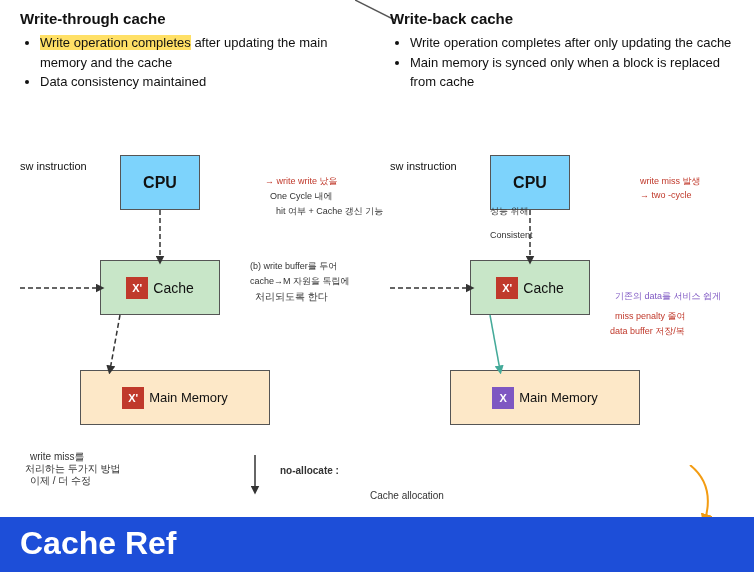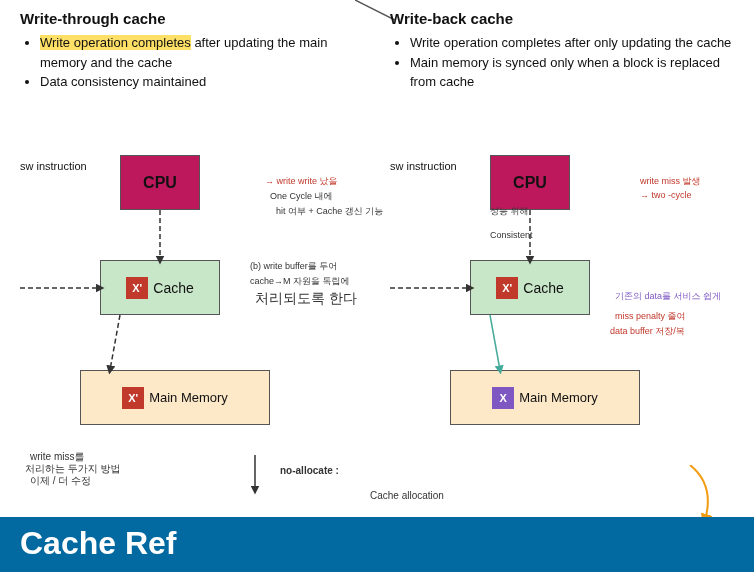--- a/index.html
+++ b/index.html
@@ -71,21 +71,21 @@
       height: 300px;
     }
 
     
     .cpu-box {
       position: absolute;
       top: 0;
       left: 100px;
       width: 80px;
       height: 55px;
-      background: #be185d;
+      background: #7dd3fc;
       border: 1.5px solid #555;
       display: flex;
       align-items: center;
       justify-content: center;
       font-size: 16px;
       font-weight: bold;
       color: #111;
     }
 
     
@@ -202,21 +202,21 @@
       pointer-events: none;
     }
 
     
     .bottom-bar {
       position: absolute;
       bottom: 0;
       left: 0;
       width: 754px;
       height: 55px;
-      background: #0369a1;
+      background: #1d4ed8;
     }
 
     .bottom-bar-text {
       position: absolute;
       bottom: 10px;
       left: 20px;
       font-size: 32px;
       font-weight: bold;
       color: #fff;
       font-family: Arial, sans-serif;
@@ -317,21 +317,21 @@
 
   <div class="sw-label-right">
     <span>sw instruction</span>
   </div>
 
   <div class="annotation" style="top:175px;left:265px;color:#c0392b;font-size:9px;">→ write write 났을</div>
   <div class="annotation" style="top:190px;left:270px;color:#333;font-size:9px;">One Cycle 내에</div>
   <div class="annotation" style="top:205px;left:260px;color:#333;font-size:9px;padding-left:16px;">hit 여부 + Cache 갱신 기능</div>
   <div class="annotation" style="top:260px;left:250px;color:#333;font-size:9px;">(b) write buffer를 두어</div>
   <div class="annotation" style="top:275px;left:250px;color:#333;font-size:9px;">cache→M 자원을 독립에</div>
-  <div class="annotation" style="top:290px;left:255px;color:#333;font-size:14px;">처리되도록 한다</div>
+  <div class="annotation" style="top:290px;left:255px;color:#333;font-size:10px;">처리되도록 한다</div>
 
   <div class="annotation" style="top:230px;left:490px;color:#333;font-size:9px;">Consistent</div>
 
   <div class="annotation" style="top:175px;left:640px;color:#c0392b;font-size:9px;">write miss 발생</div>
   <div class="annotation" style="top:190px;left:640px;color:#c0392b;font-size:9px;">→ two -cycle</div>
   <div class="annotation" style="top:310px;left:615px;color:#c0392b;font-size:9px;">miss penalty 줄여</div>
   <div class="annotation" style="top:325px;left:610px;color:#c0392b;font-size:9px;">data buffer 저장/복</div>
 
   <div class="annotation" style="top:205px;left:490px;color:#333;font-size:9px;">성능 위해</div>
 

